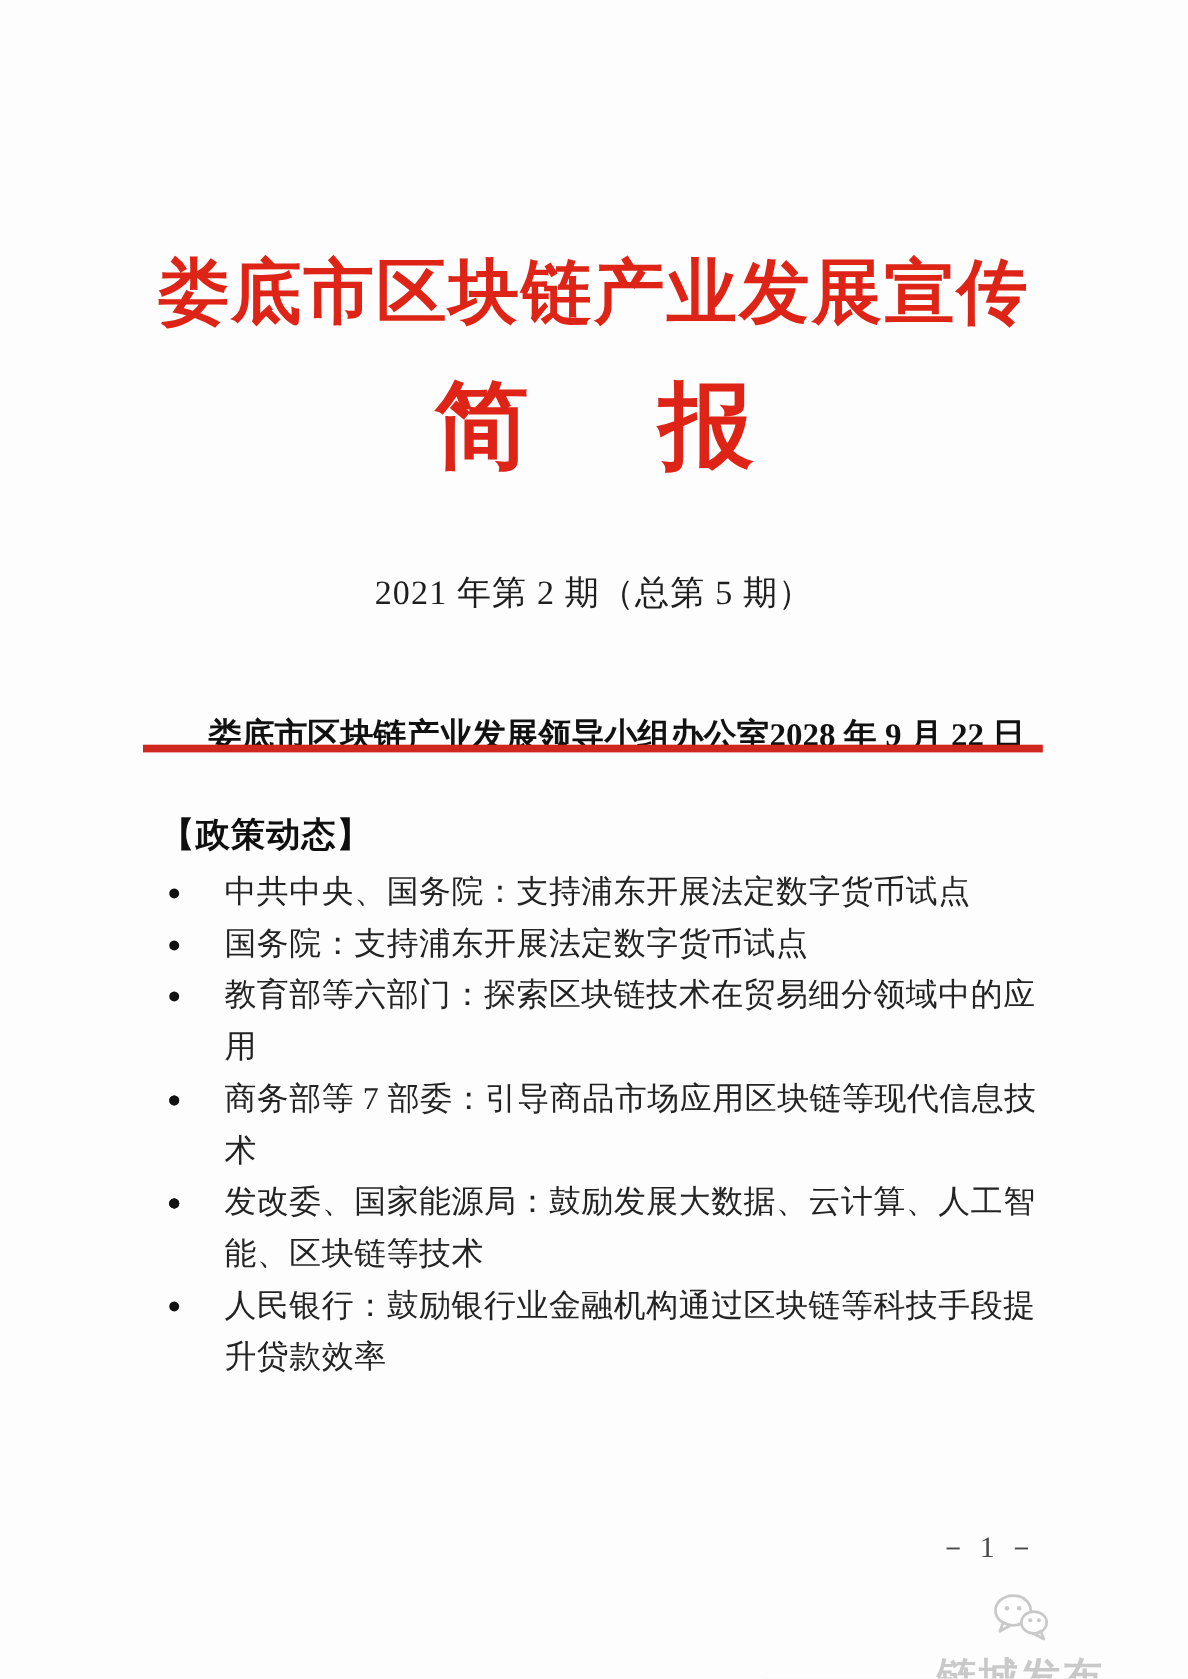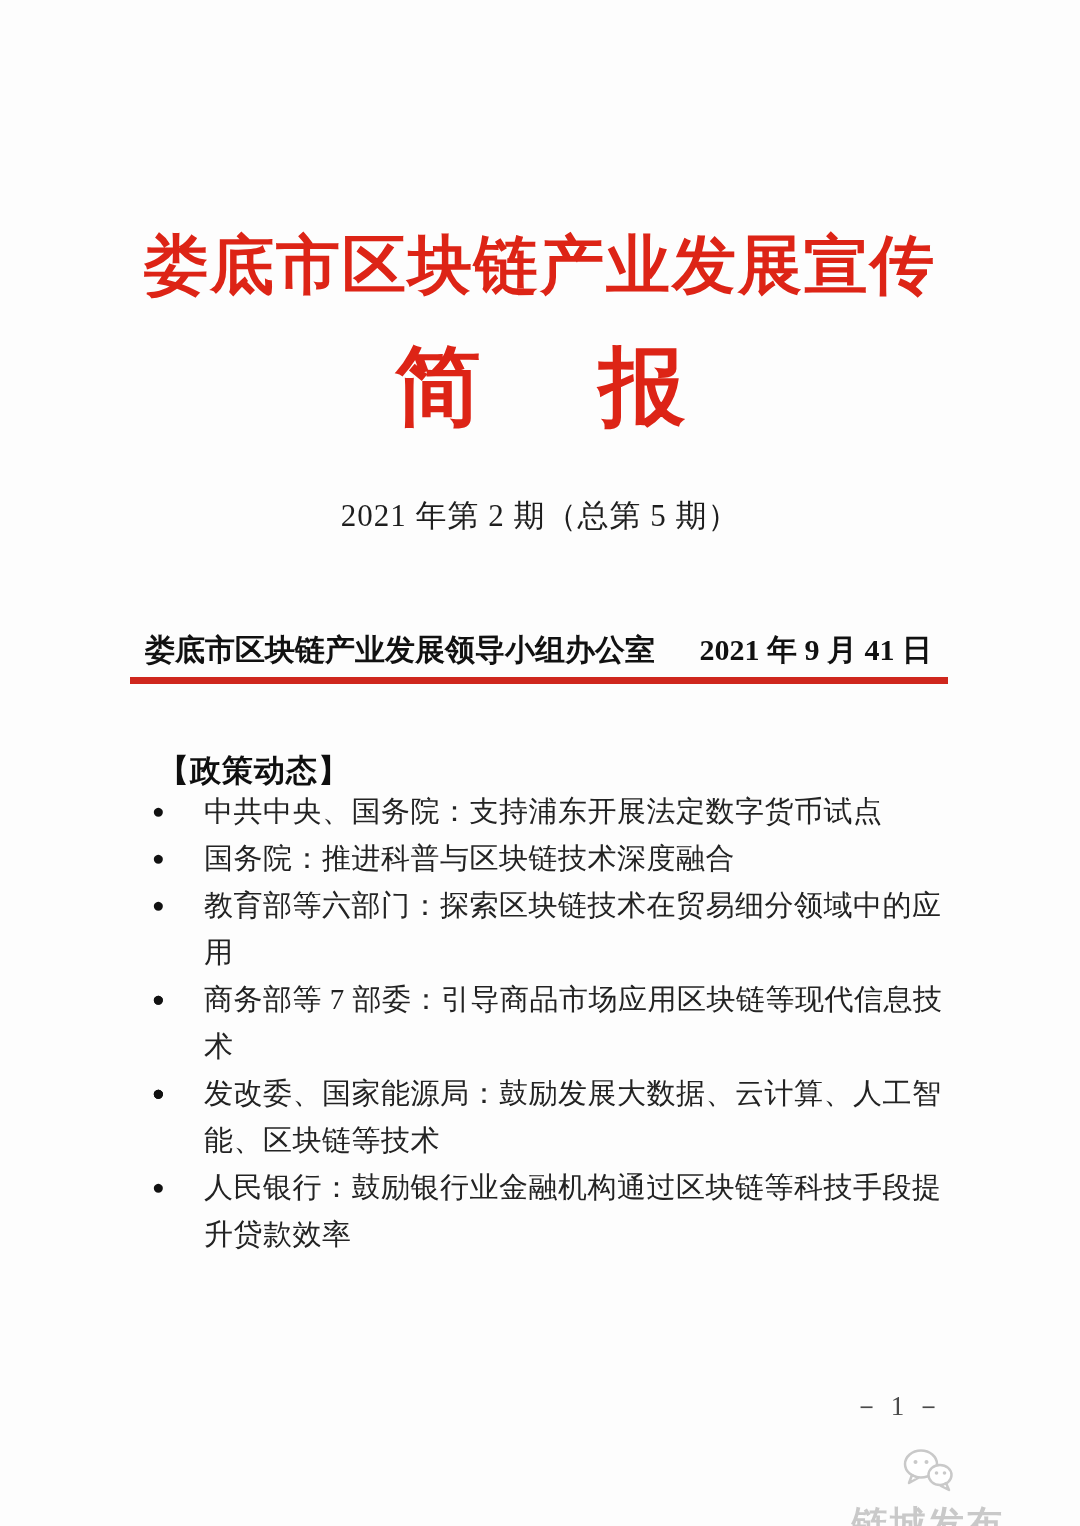--- a/index.html
+++ b/index.html
@@ -20,36 +20,36 @@
     color:#dd2416;
     font-family:"Liberation Serif","DejaVu Serif",serif;
   }
   .sub-title{
     position:absolute;top:344px;left:0;right:0;
     display:flex;justify-content:center;gap:118px;
     font-size:86px;font-weight:700;line-height:1;
     color:#dd2416;
   }
   .issue-line{
-    position:absolute;top:495px;left:0;right:0;
+    position:absolute;top:518px;left:0;right:0;
     text-align:center;
     font-size:31px;letter-spacing:1px;color:#1e1e1e;
   }
   .masthead{
-    position:absolute;top:630px;left:145px;width:787px;
-    display:flex;justify-content:space-between;align-items:baseline;
+    position:absolute;top:648px;left:145px;width:787px;
+    display:flex;justify-content:flex-end;align-items:baseline;
     font-size:30px;font-weight:700;color:#111;
     white-space:nowrap;
   }
   .red-rule{
     position:absolute;top:677px;left:130px;width:818px;height:7px;
     background:#cf271d;
   }
   .section-header{
-    position:absolute;top:738px;left:146px;margin:12px;
+    position:absolute;top:738px;left:146px;margin:0;
     font-size:31px;font-weight:700;color:#0f0f0f;
     font-family:"Liberation Sans","DejaVu Sans",sans-serif;
     letter-spacing:1px;
   }
   .policy-list{
     position:absolute;top:788px;left:150px;width:800px;
     margin:0;padding:0;list-style:none;
   }
   .policy-list li{
     position:relative;
@@ -85,35 +85,35 @@
 
   <div class="sub-title">
     <span>简</span>
     <span>报</span>
   </div>
 
   <div class="issue-line">2021 年第 2 期（总第 5 期）</div>
 
   <div class="masthead">
     <span>娄底市区块链产业发展领导小组办公室</span>
-    <span>2021 年 9 月 41 日</span>
+    <span>2028 年 9 月 22 日</span>
   </div>
 
   <div class="red-rule"></div>
 
   <h2 class="section-header">【政策动态】</h2>
 
   <ul class="policy-list">
       <li>
       <span class="dot">●</span>
       <span class="txt">中共中央、国务院：支持浦东开展法定数字货币试点</span>
     </li>
       <li>
       <span class="dot">●</span>
-      <span class="txt">国务院：推进科普与区块链技术深度融合</span>
+      <span class="txt">国务院：支持浦东开展法定数字货币试点</span>
     </li>
       <li>
       <span class="dot">●</span>
       <span class="txt">教育部等六部门：探索区块链技术在贸易细分领域中的应用</span>
     </li>
       <li>
       <span class="dot">●</span>
     </li>
       <li>
       <span class="dot">●</span>

